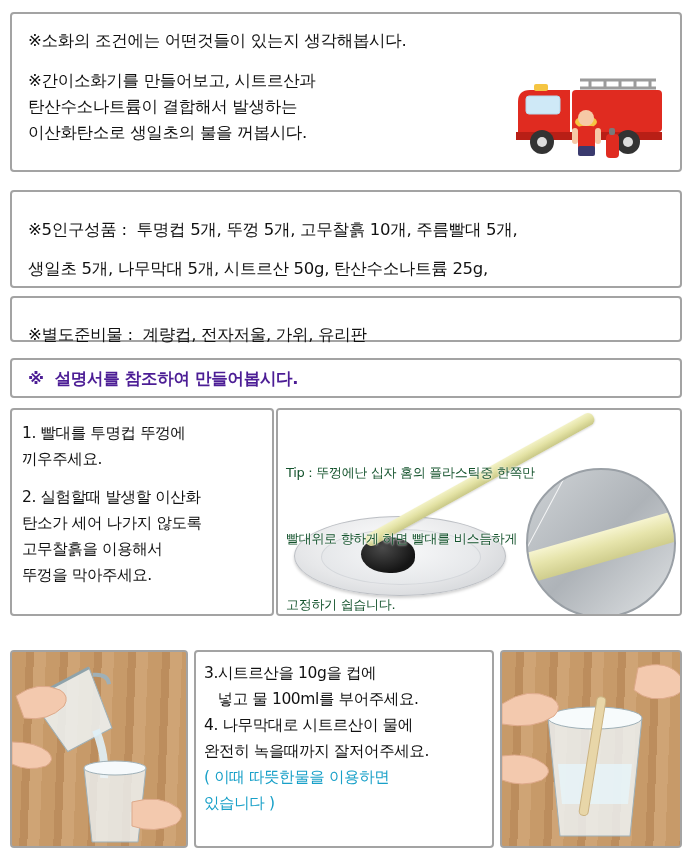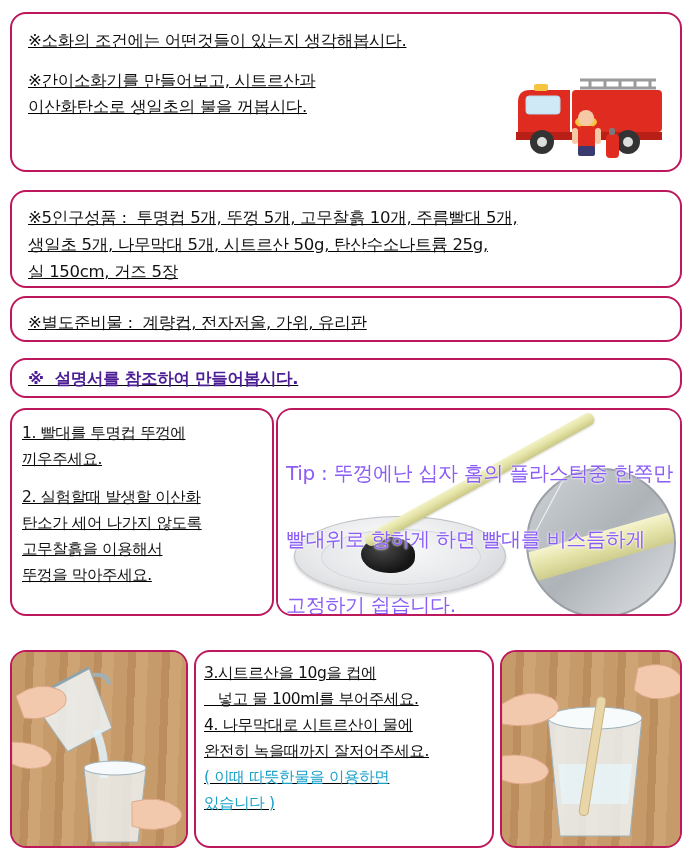--- a/index.html
+++ b/index.html
@@ -18,23 +18,22 @@
     width: 692px;
     height: 860px;
     background: #ffffff;
   }
 
   
   .box {
     position: absolute;
     box-sizing: border-box;
     background: #ffffff;
-    border: 2px solid #be185d;
-    border-radius: 16px;
-    text-decoration: underline;
+    border: 2px solid #a3a3a3;
+    border-radius: 4px;
   }
 
   
   .goal-box {
     left: 10px;
     top: 12px;
     width: 672px;
     height: 160px;
     padding: 14px 16px 0 16px;
   }
@@ -70,20 +69,21 @@
     width: 672px;
     height: 46px;
     padding: 11px 16px 12px 16px;
   }
   .mat-line {
     font-size: 16.5px;
     color: #111111;
     line-height: 27px;
     letter-spacing: -0.3px;
     white-space: pre;
+    margin-top: 12px;
   }
 
   
   .inst-head-box {
     left: 10px;
     top: 358px;
     width: 672px;
     height: 40px;
     padding: 8px 16px 0 16px;
   }
@@ -118,22 +118,22 @@
     width: 406px;
     height: 208px;
     overflow: hidden;
     background: #f2f2f2;
   }
   .tip-text {
     position: absolute;
     left: 8px;
     top: 8px;
     z-index: 4;
-    font-size: 20px;
-    color: #8b5cf6;
+    font-size: 13px;
+    color: #14532d;
     line-height: 22px;
     letter-spacing: -0.3px;
     white-space: pre;
     text-shadow: 0 0 2px #ffffff, 0 0 3px #ffffff;
   }
 
   
   .tip-photo {
     position: absolute;
     left: 0;
@@ -269,20 +269,21 @@
 </style>
 </head>
 <body>
 
 <div class="page">
 
   <div class="box goal-box">
     <div class="goal-line">※소화의 조건에는 어떤것들이 있는지 생각해봅시다.</div>
     <div class="goal-gap"></div>
     <div class="goal-line">※간이소화기를 만들어보고, 시트르산과</div>
+    <div class="goal-line">탄산수소나트륨이 결합해서 발생하는</div>
     <div class="goal-line">이산화탄소로 생일초의 불을 꺼봅시다.</div>
 
     <div class="truck-wrap">
       <svg width="210" height="105" viewBox="0 0 210 105">
 
         <g stroke="#9b9b9b" stroke-width="3">
           <line x1="120" y1="18" x2="196" y2="18"></line>
           <line x1="120" y1="26" x2="196" y2="26"></line>
           <line x1="130" y1="18" x2="130" y2="26"></line>
           <line x1="145" y1="18" x2="145" y2="26"></line>

